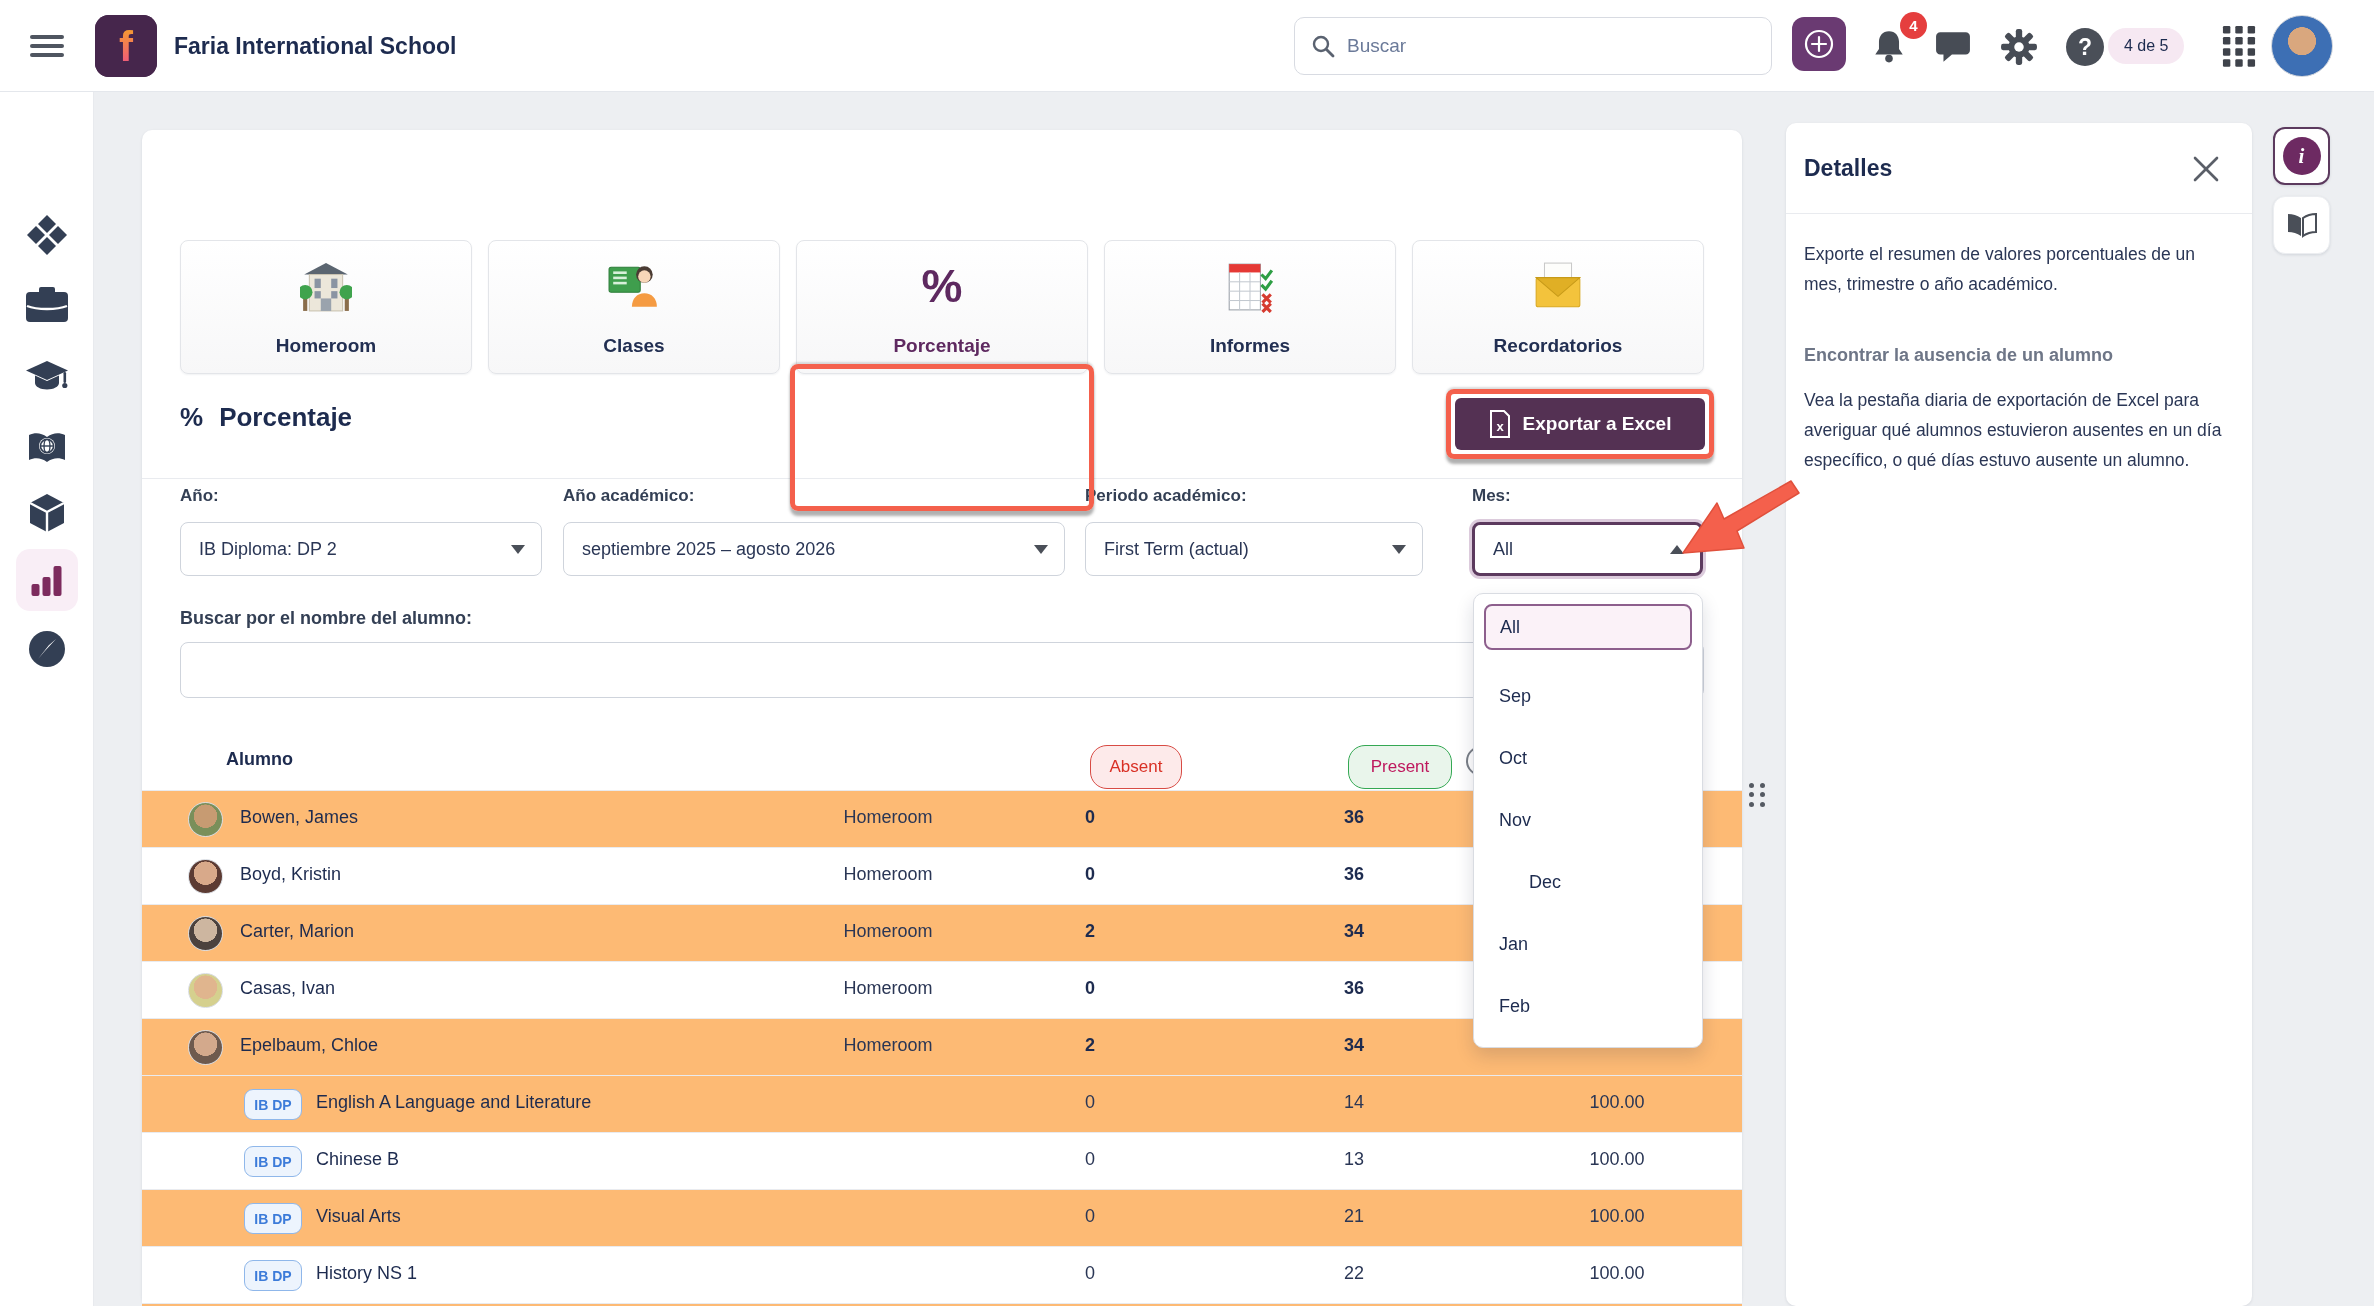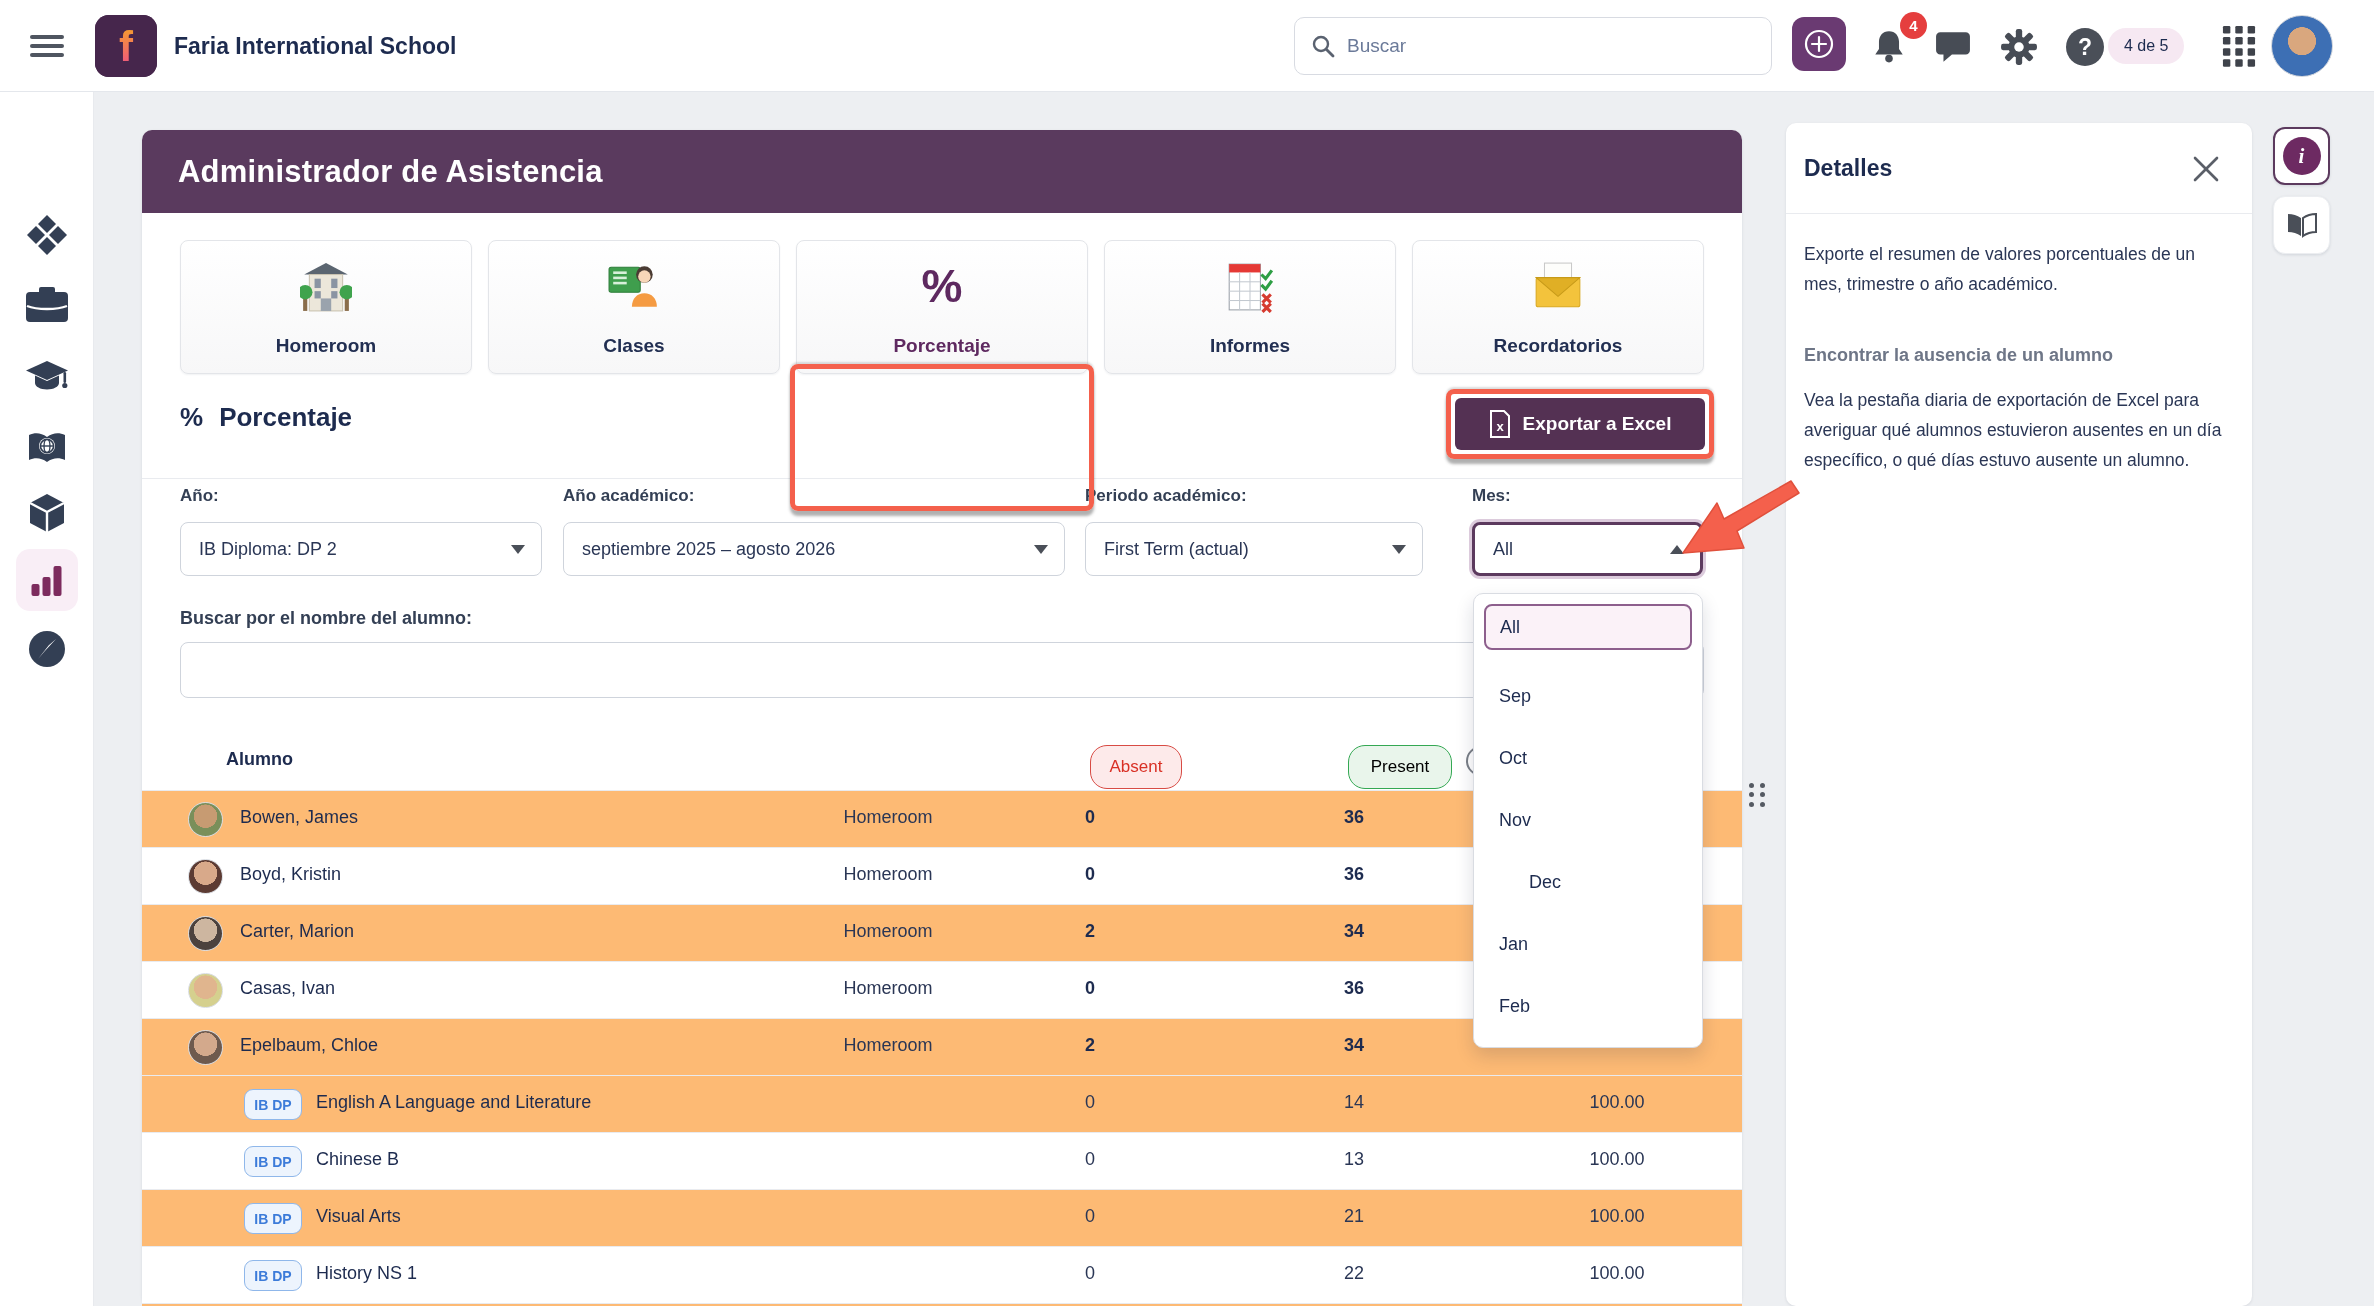--- a/index.html
+++ b/index.html
@@ -50,21 +50,21 @@
   .caret-up { position:absolute; right:16px; width:0; height:0; border-left:7px solid transparent; border-right:7px solid transparent; border-bottom:9px solid #4a4f58; }
   .select.mes { border:3px solid #5c3a5e; box-shadow:0 0 0 3px rgba(156,107,156,.35); }
 
   .stu-label { position:absolute; left:38px; top:478px; font-size:18px; font-weight:700; color:#333f54; }
   .stu-input { position:absolute; left:38px; top:512px; width:1524px; height:56px; border:1px solid #cfd4dc; border-radius:8px; font-size:18px; padding:0 16px; font-family:inherit; color:#1d2b4f; outline:none; }
 
   .tbl-head { position:absolute; left:16px; top:605px; width:1600px; height:55px;margin-left:30px; }
   .alumno-h { position:absolute; left:38px; top:14px; font-size:18px; font-weight:700; color:#1d2b4f; }
   .pill { position:absolute; top:10px; height:44px; border-radius:17px; display:flex; align-items:center; justify-content:center; font-size:17px; font-weight:400; }
   .pill.absent { left:902px; width:92px; color:#d93025; background:#fdeaea; border:1.5px solid #d84b44; }
-  .pill.present { left:1160px; width:104px; color:#000000; background:#e9f5eb; border:1.5px solid #34a853; }
+  .pill.present { left:1160px; width:104px; color:#be185d; background:#e9f5eb; border:1.5px solid #34a853; }
   .info-i { position:absolute; left:1278px; top:11px; width:30px; height:30px; border:2px solid #7a7f87; border-radius:50%; display:flex; align-items:center; justify-content:center; font-family:"Liberation Serif",serif; font-style:italic; font-weight:700; font-size:18px; color:#555; }
 
   .row { position:absolute; left:0; width:1600px; height:57px; border-top:1px solid #e9ebef; background:#fff; }
   .row.shade { background:#fdba74; }
   .stu-av { position:absolute; left:46px; top:11px; width:35px; height:35px; border-radius:50%; border:1px solid #d9dde3; }
   .av1{background:radial-gradient(circle at 50% 40%, #c79b72 0 45%, #7a8f5a 46%);} 
   .av2{background:radial-gradient(circle at 50% 40%, #d8a98a 0 45%, #5c3b33 46%);} 
   .av3{background:radial-gradient(circle at 50% 40%, #cdb6a0 0 45%, #4c423e 46%);} 
   .av4{background:radial-gradient(circle at 50% 40%, #e0b58e 0 45%, #d5d08e 46%);} 
   .av5{background:radial-gradient(circle at 50% 40%, #d3a98c 0 45%, #6e5a4e 46%);} 
@@ -248,23 +248,20 @@
   </div>
   <div class="side-item" style="top:526px;">
     <svg width="40" height="40" viewBox="0 0 40 40">
       <circle cx="20" cy="20" r="18" fill="#333f54"></circle>
       <path d="M29 10l-7.2 6.2L11 30l6.2-7.2z" fill="#fff"></path>
     </svg>
   </div>
 </nav>
 
 <main class="card">
-  <div class="banner">
-    <h1>Administrador de Asistencia</h1>
-  </div>
 
   <div class="tab" style="left:38px;">
     <div class="t-icon">
       <svg width="52" height="52" viewBox="0 0 50 50">
         <polygon points="25,2 46,13 4,13" fill="#5b6570"></polygon>
         <rect x="9" y="13" width="32" height="35" fill="#ece7da" stroke="#c9c2b0"></rect>
         <rect x="14" y="17" width="6" height="9" fill="#8a94a3"></rect>
           <rect x="30" y="17" width="6" height="9" fill="#8a94a3"></rect>
         <rect x="14" y="29" width="6" height="7" fill="#8a94a3"></rect>
           <rect x="30" y="29" width="6" height="7" fill="#8a94a3"></rect>

